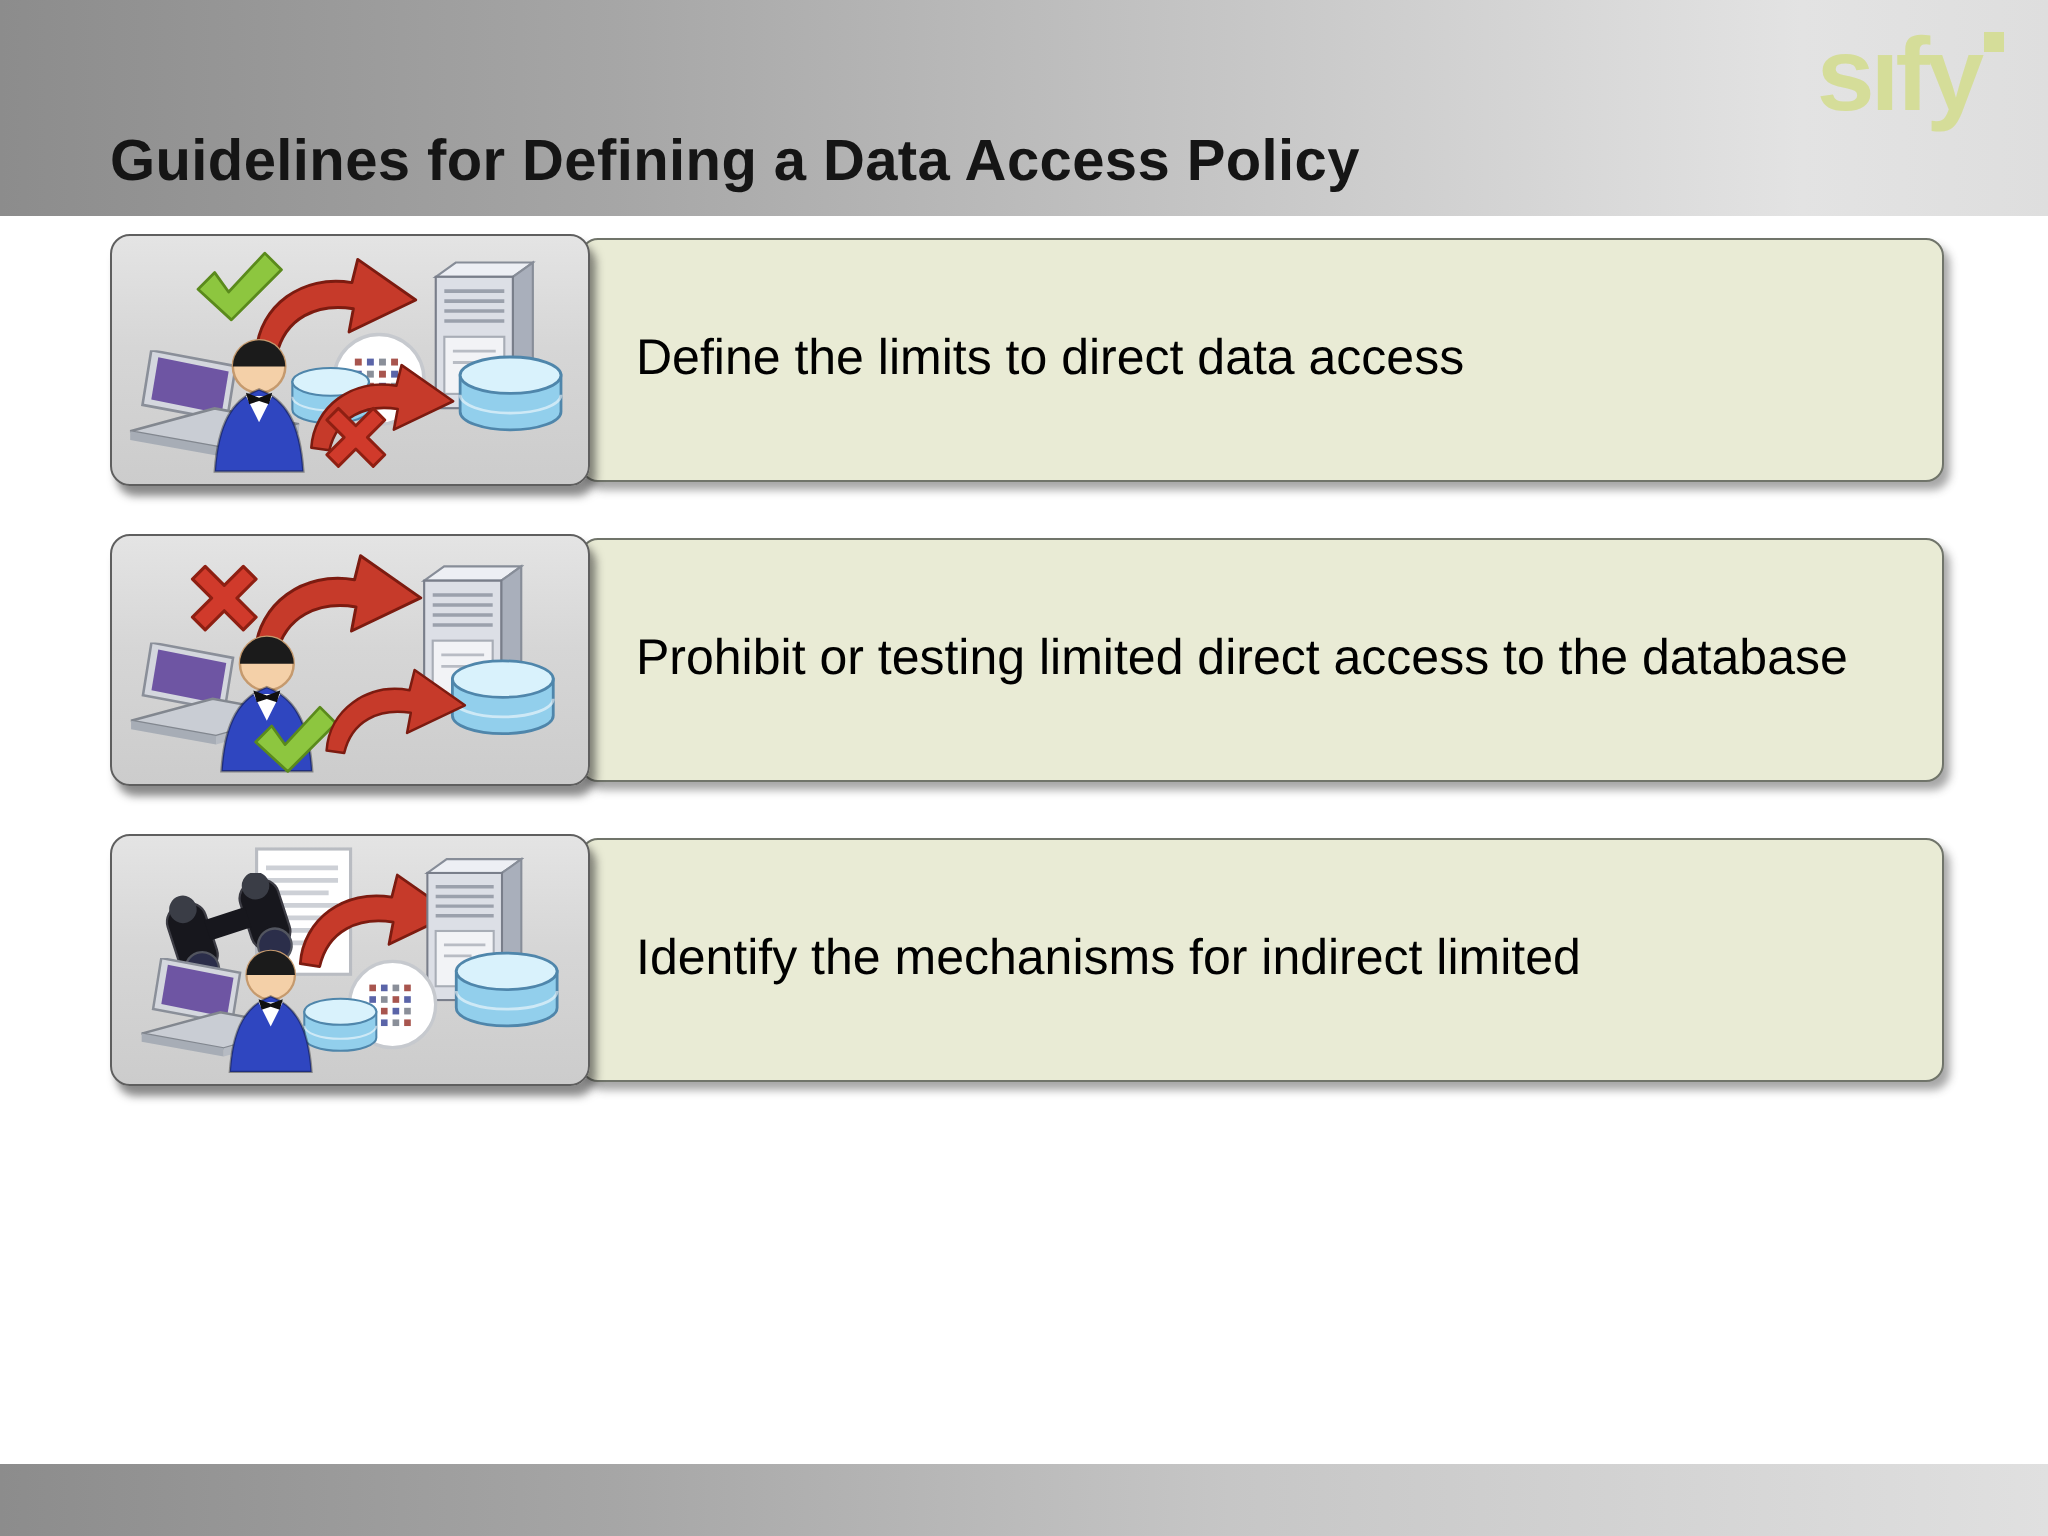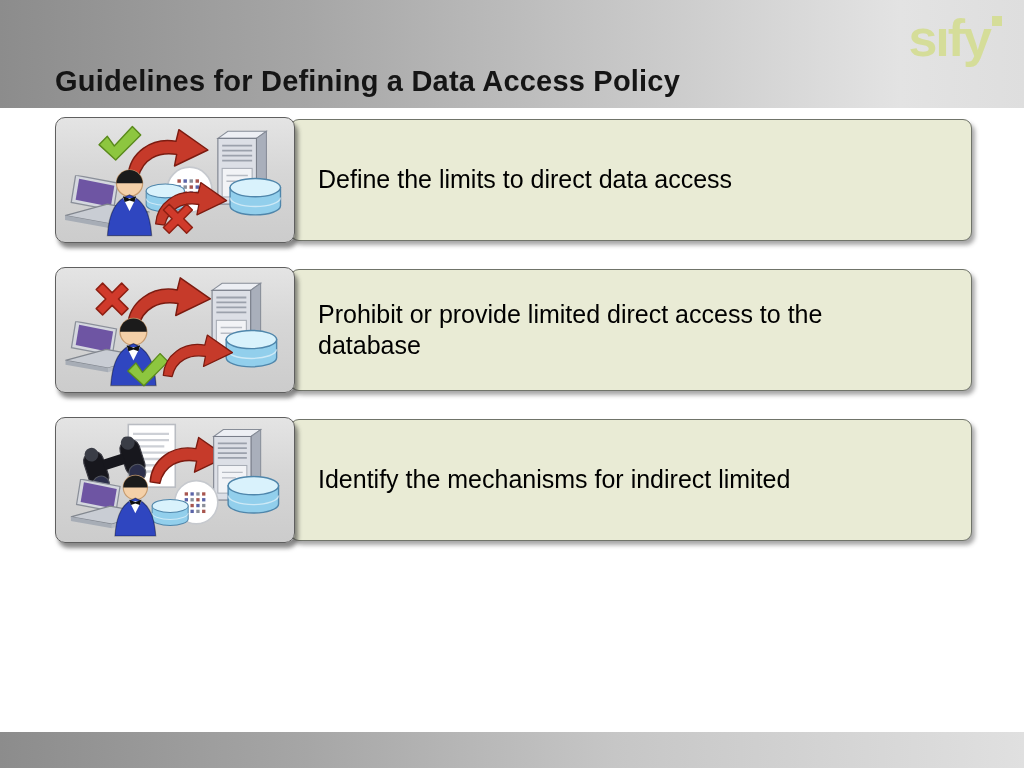--- a/index.html
+++ b/index.html
@@ -232,21 +232,21 @@
         <use href="#sym-laptop" x="2" y="56" width="88" height="60"></use>
         <use href="#sym-person" x="36" y="44" width="66" height="78" style="color:#2f46c0"></use>
         <use href="#sym-arrow" x="92" y="60" width="80" height="50"></use>
         <use href="#sym-x" x="98" y="80" width="42" height="42"></use>
       </svg>
     </div>
   </div>
 
   <div class="row">
     <div class="text-box">
-      <span class="row-text">Prohibit or provide limited direct access to the database</span>
+      <span class="row-text">Prohibit or testing limited direct access to the database</span>
     </div>
     <div class="icon-box">
       <svg width="230" height="118" viewBox="0 0 232 122">
         <use href="#sym-x" x="28" y="6" width="46" height="46"></use>
         <use href="#sym-arrow" x="62" y="4" width="94" height="56"></use>
         <use href="#sym-server" x="144" y="8" width="62" height="86"></use>
         <use href="#sym-db" x="166" y="60" width="58" height="42"></use>
         <use href="#sym-laptop" x="2" y="52" width="86" height="58"></use>
         <use href="#sym-person" x="40" y="42" width="66" height="80" style="color:#2f46c0"></use>
         <use href="#sym-check" x="64" y="84" width="48" height="36"></use>

